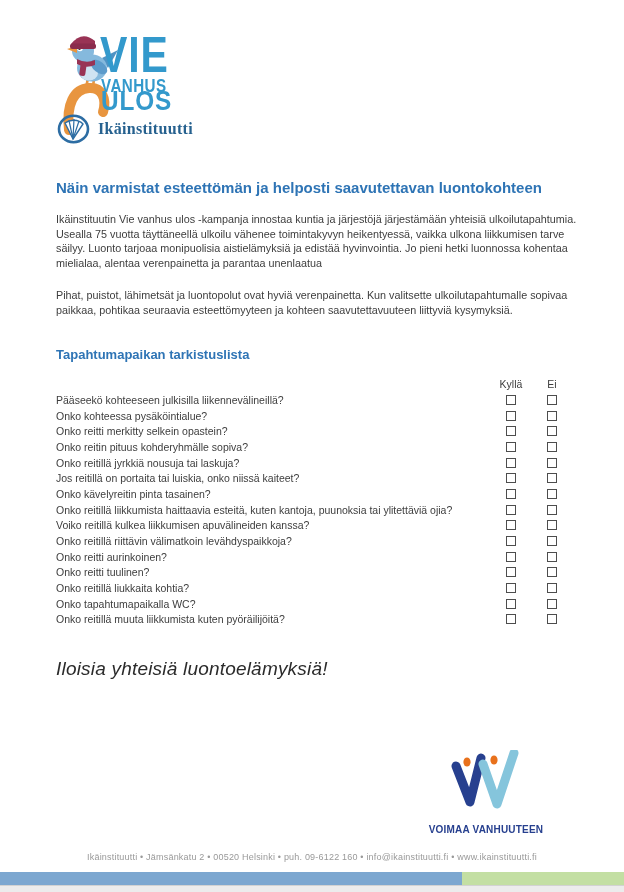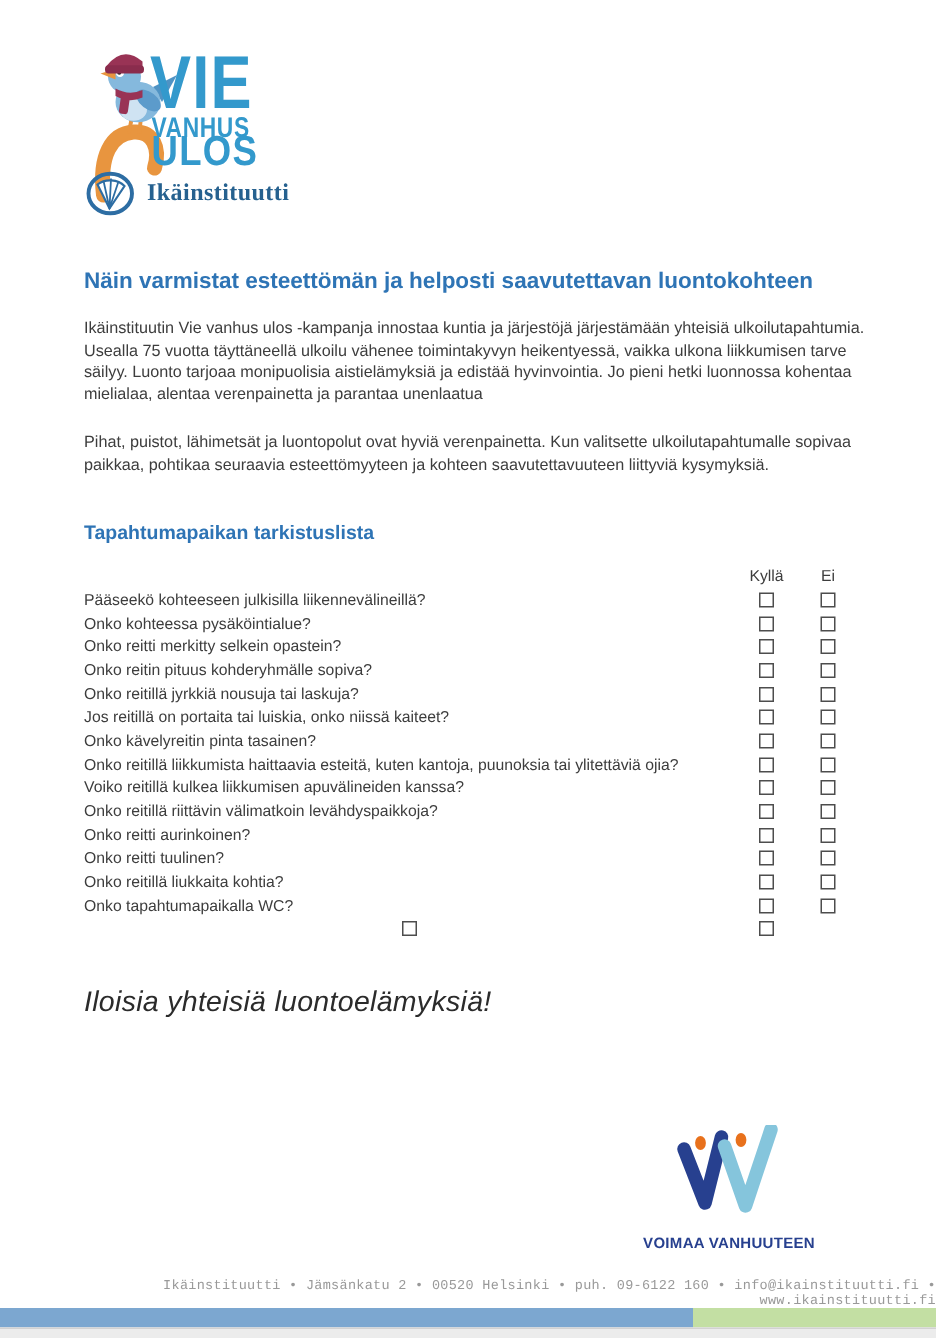--- a/index.html
+++ b/index.html
@@ -30,21 +30,21 @@
   .question{font-size:10.5px;color:#3d3d3d;white-space:nowrap;overflow:visible;}
   .cb-cell{display:flex;justify-content:center;align-items:center;}
   .checkbox{display:inline-block;width:8px;height:8px;border:1.2px solid #4d4d4d;background:#ffffff;}
   
   .closing{position:absolute;left:56px;top:658px;font-size:19px;font-style:italic;color:#2b2b2b;letter-spacing:.2px;}
   
   .voimaa{position:absolute;left:424px;top:750px;width:124px;text-align:center;}
   .voimaa-svg{width:82px;height:60px;display:block;margin:0 auto;}
   .voimaa-label{margin-top:14px;font-size:10px;font-weight:bold;color:#27408f;letter-spacing:.2px;white-space:nowrap;}
   
-  .footer-line{position:absolute;left:0;top:852px;width:624px;text-align:right;font-size:9px;color:#999999;letter-spacing:.2px;font-family:Liberation Mono, monospace;}
+  .footer-line{position:absolute;left:0;top:852px;width:624px;text-align:center;font-size:9px;color:#999999;letter-spacing:.2px;}
   .bottom-bars{position:absolute;left:0;top:872px;width:624px;height:13px;display:flex;}
   .bar-blue{width:462px;height:13px;background:#7ca7d0;}
   .bar-green{width:162px;height:13px;background:#c3dfa3;}
   .bottom-strip{position:absolute;left:0;top:885px;width:624px;height:7px;background:#ececec;border-top:1px solid #d2d2d2;box-sizing:border-box;}
 </style>
 </head>
 <body>
 
 <div class="page">
 
@@ -222,20 +222,21 @@
         <div class="check-row">
           <div class="question">Onko tapahtumapaikalla WC?</div>
           <div class="cb-cell">
             <span class="checkbox"></span>
           </div>
           <div class="cb-cell">
             <span class="checkbox"></span>
           </div>
         </div>
         <div class="check-row">
+          <div class="question">Onko reitillä muuta liikkumista kuten pyöräilijöitä?</div>
           <div class="cb-cell">
             <span class="checkbox"></span>
           </div>
           <div class="cb-cell">
             <span class="checkbox"></span>
           </div>
         </div>
       </div>
   </div>
 

